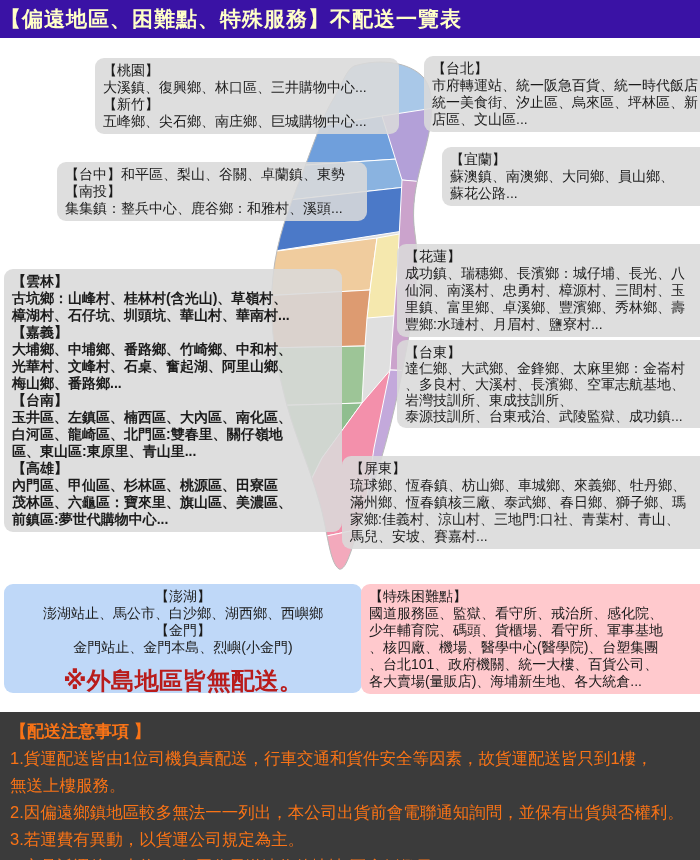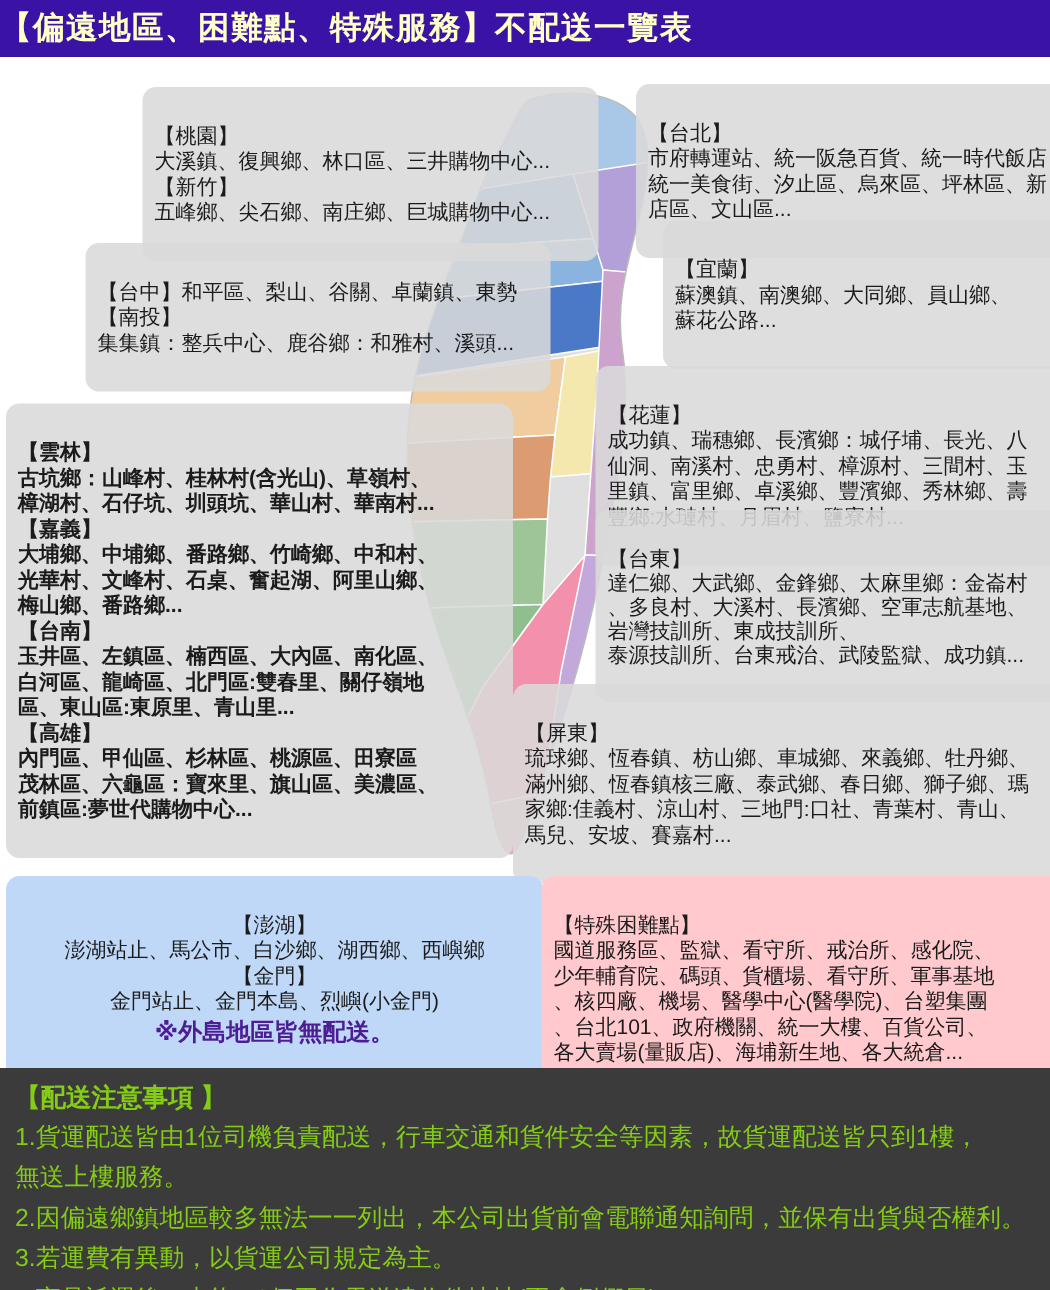--- a/index.html
+++ b/index.html
@@ -3,28 +3,28 @@
 <meta charset="utf-8">
 <style>
   html,body{margin:0;padding:0;background:#fff;}
   #page{position:relative;width:700px;height:860px;overflow:hidden;background:#ffffff;
         font-family:"Liberation Sans","DejaVu Sans",sans-serif;}
   .header{position:absolute;left:0;top:0;width:700px;height:38px;background:#3A12A5;
           color:#FFFFC8;font-size:21px;font-weight:bold;text-align:left;line-height:38px;
           letter-spacing:1px;}
   .map-wrap{position:absolute;left:262px;top:58px;width:225px;height:525px;}
   .box{position:absolute;background:rgba(217,217,217,0.88);border-radius:9px;
-       padding:24px 8px;font-size:14px;line-height:17px;color:#1b1b1b;}
+       padding:4px 8px;font-size:14px;line-height:17px;color:#1b1b1b;}
   .box div{white-space:nowrap;}
   .box-taitung{line-height:16px;}
   .box-penghu{background:#BFD8F8;border-radius:9px;}
   .box-special{background:#FFC9CD;border-radius:9px;}
-  .warning{color:#4c1d95;font-size:16px;font-weight:bold;margin-top:4px;white-space:nowrap;}
+  .warning{color:#b91c1c;font-size:24px;font-weight:bold;margin-top:16px;white-space:nowrap;}
   .footer{position:absolute;left:0;top:712px;width:700px;height:148px;background:#3B3B3B;
-          color:#84cc16;box-sizing:border-box;padding:6px 10px;}
+          color:#f97316;box-sizing:border-box;padding:6px 10px;}
   .footer .f-title{font-size:17px;font-weight:bold;line-height:27px;white-space:nowrap;}
   .footer div{font-size:16.5px;line-height:27px;white-space:nowrap;}
   svg polygon{stroke:#FFFFFF;stroke-width:1;}
 </style>
 </head>
 <body>
 
 <div id="page">
 
   <div class="header">【偏遠地區、困難點、特殊服務】不配送一覽表</div>

